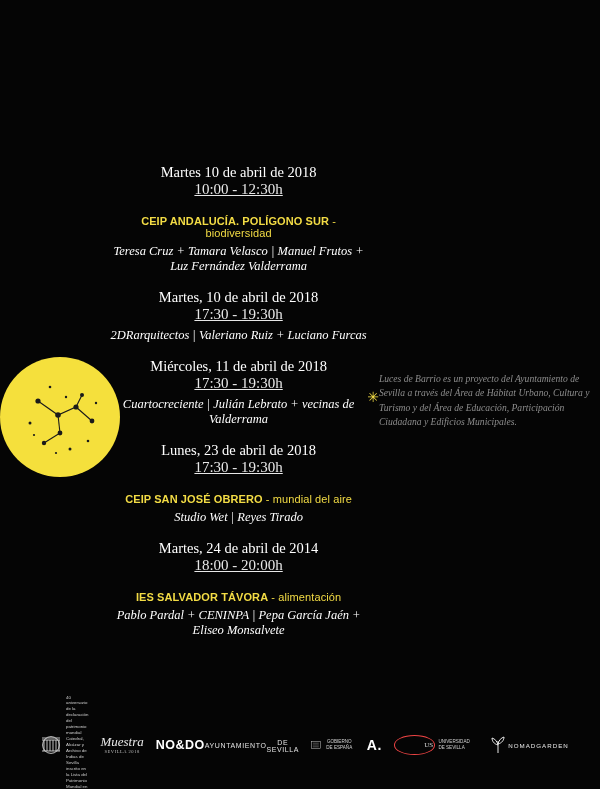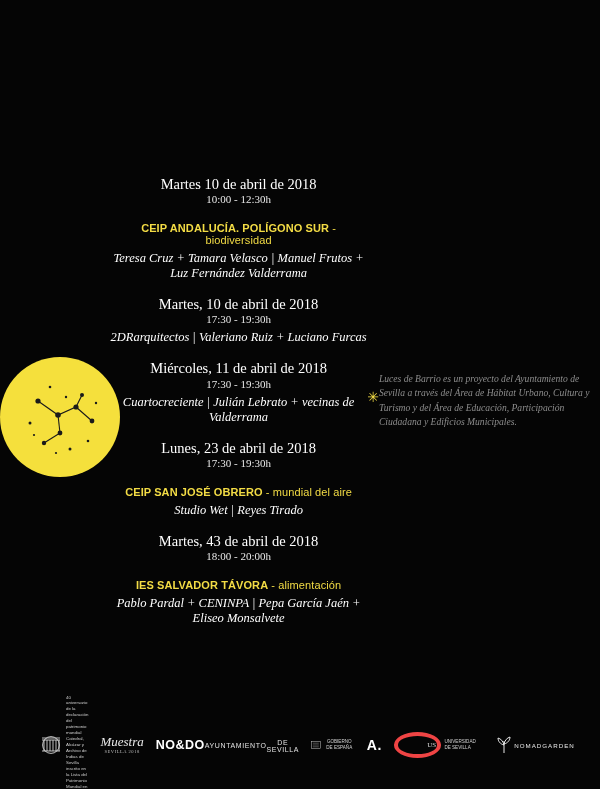--- a/index.html
+++ b/index.html
@@ -76,24 +76,25 @@
     text-align: center;
     margin-bottom: 14px;
   }
   .s-date {
     font-size: 14.5px;
     color: #ffffff;
     font-family: "Liberation Serif", serif;
     line-height: 1.25;
   }
   .s-time {
-    font-size: 11px;
+    font-size: 15px;
     color: #e8e8e8;
     font-family: "Liberation Serif", serif;
     margin-top: 0;
+    text-decoration: underline;
   }
   .s-school {
     margin-top: 17px;
     font-size: 11px;
     font-family: "Liberation Sans", sans-serif;
     font-weight: 700;
     color: #f3dc45;
     letter-spacing: 0.1px;
   }
   .s-topic {
@@ -209,21 +210,21 @@
     letter-spacing: 0.5px;
   }
   .uni {
     display: flex;
     align-items: center;
     gap: 3px;
   }
   .uni-seal {
     width: 18px; height: 18px;
     border-radius: 50%;
-    border: 4px solid #ef4444;
+    border: 1px solid #ef4444;
     display: flex;
     align-items: center;
     justify-content: center;
     font-size: 7px;
     color: #d8d8d8;
     font-family: "Liberation Serif", serif;
     padding-left: 28px;
   }
   .uni-txt {
     font-size: 4.6px;
@@ -301,21 +302,21 @@
     </div>
 
     <div class="session">
       <div class="s-date">Lunes, 23 de abril de 2018</div>
       <div class="s-time">17:30 - 19:30h</div>
       <div class="s-school"><span>CEIP SAN JOSÉ OBRERO</span><span class="s-topic"> - mundial del aire</span></div>
       <div class="s-people">Studio Wet | Reyes Tirado</div>
     </div>
 
     <div class="session">
-      <div class="s-date">Martes, 43 de abril de 2018</div>
+      <div class="s-date">Martes, 24 de abril de 2014</div>
       <div class="s-time">18:00 - 20:00h</div>
       <div class="s-school"><span>IES SALVADOR TÁVORA</span><span class="s-topic"> - alimentación</span></div>
       <div class="s-people">Pablo Pardal + CENINPA | Pepa García Jaén + Eliseo Monsalvete</div>
     </div>
 
   </div>
 
   <div class="divider-star">✳</div>
 
   <div class="credits">Luces de Barrio es un proyecto del Ayuntamiento de Sevilla a través del Área de Hábitat Urbano, Cultura y Turismo y del Área de Educación, Participación Ciudadana y Edificios Municipales.</div>

